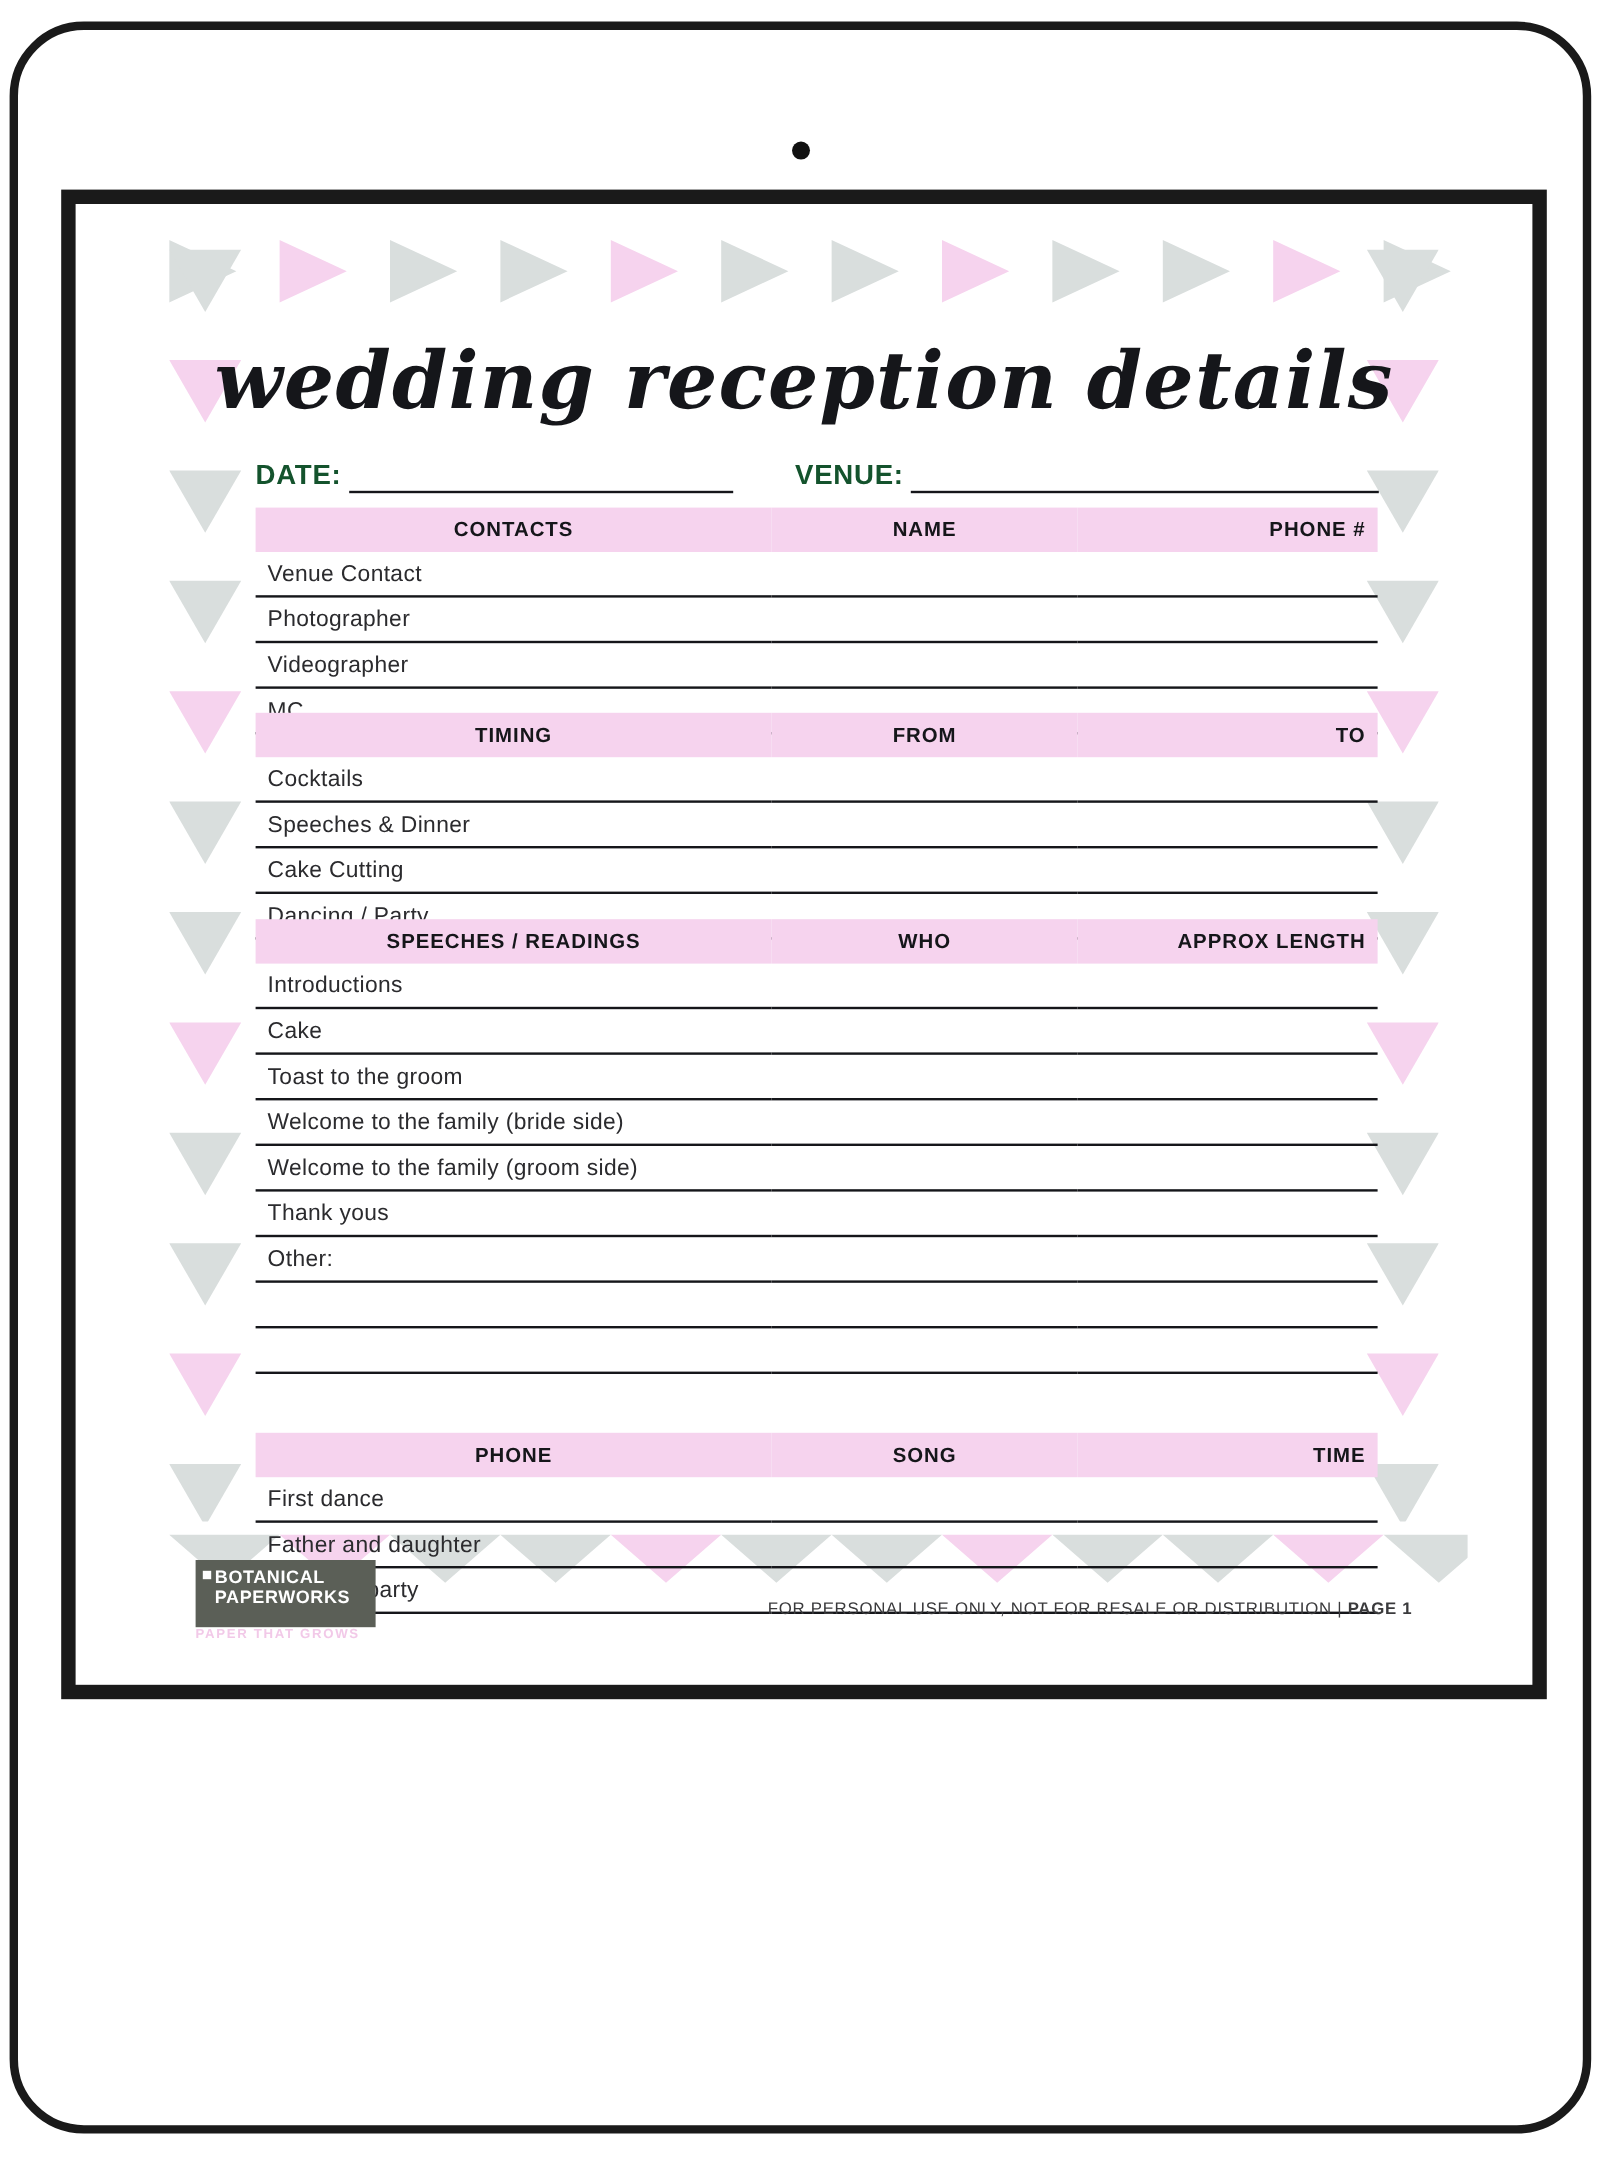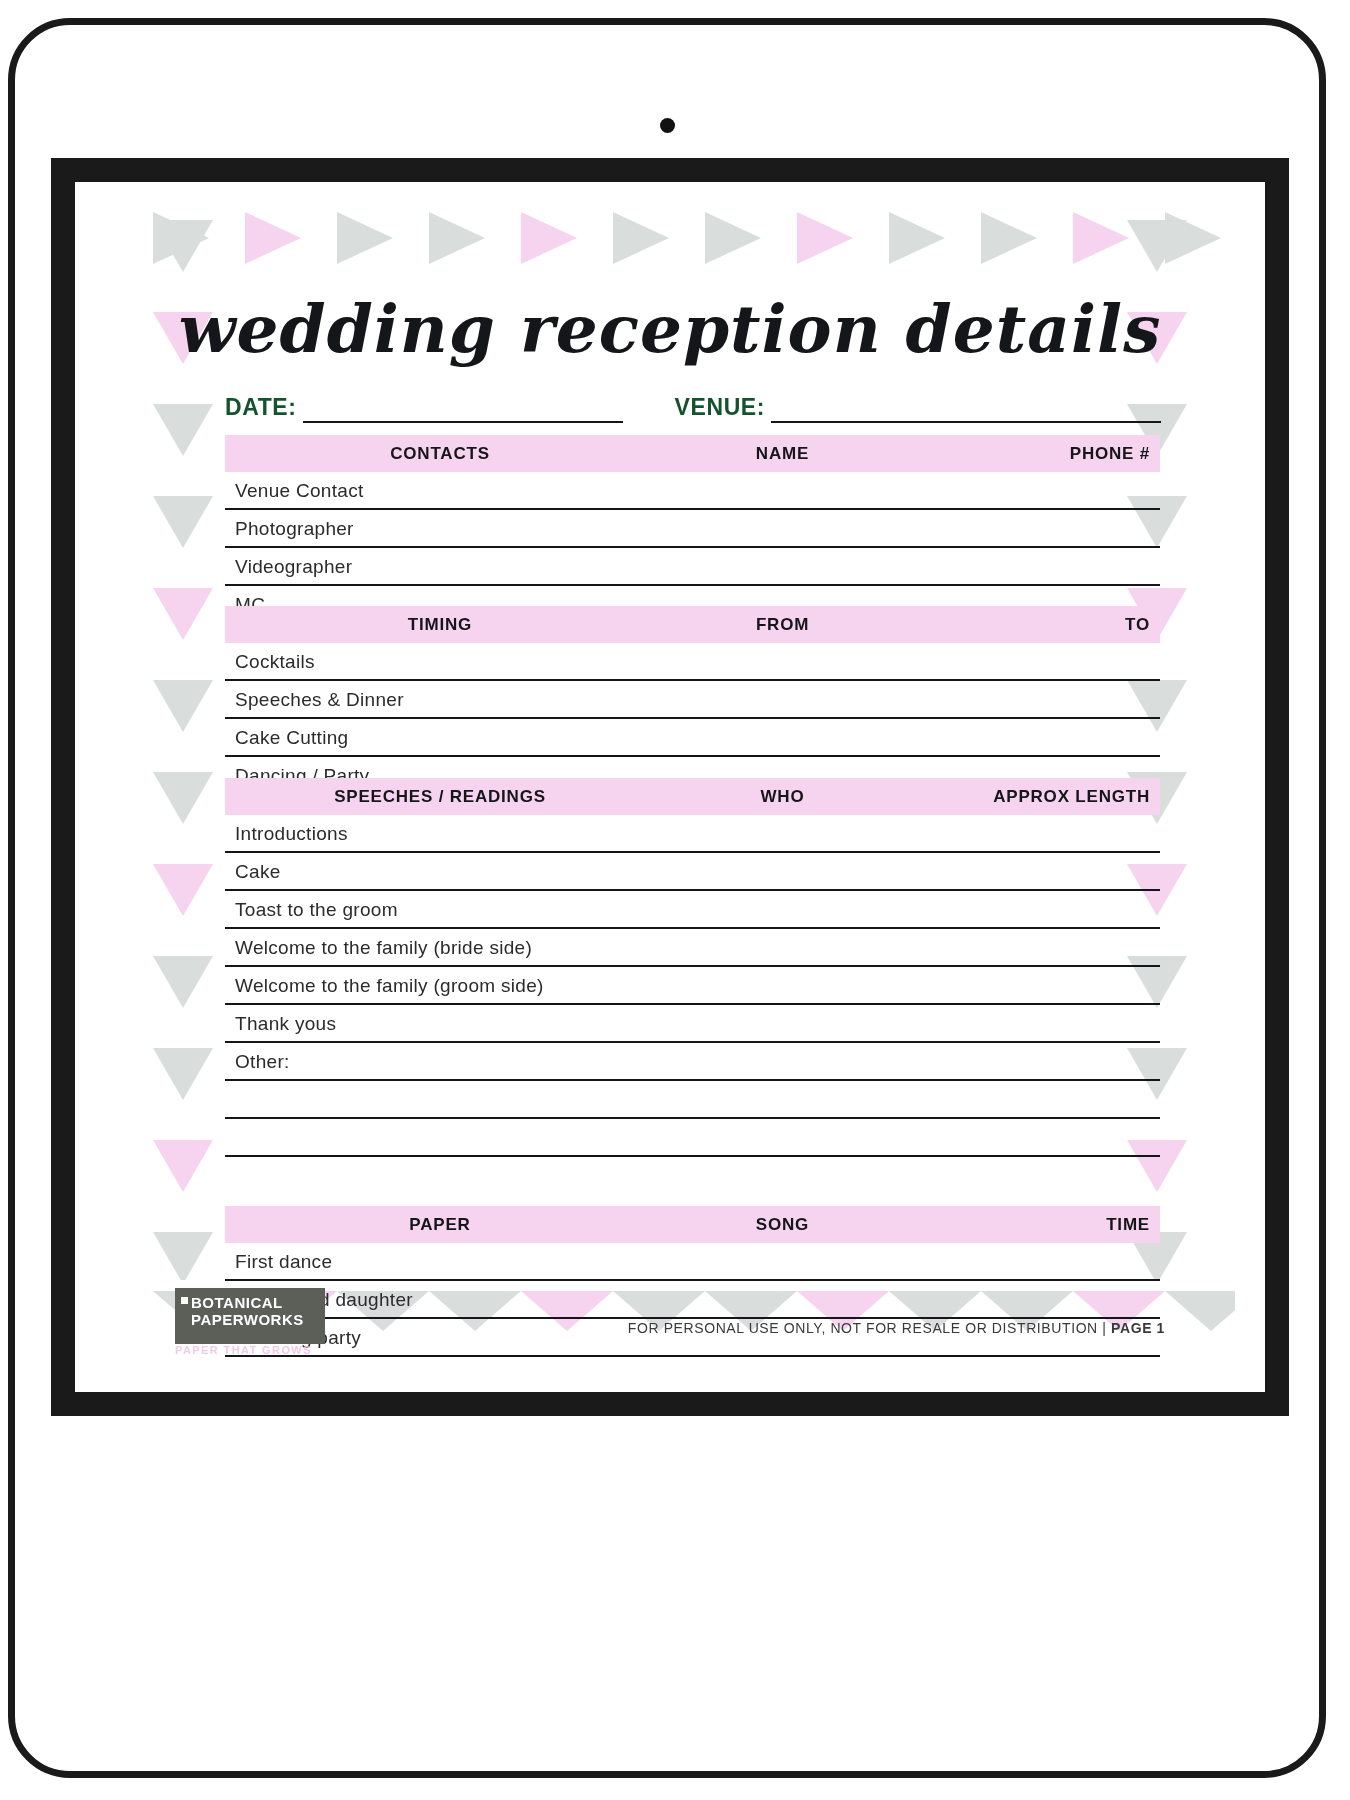--- a/index.html
+++ b/index.html
@@ -37,21 +37,21 @@
     background: #111;
   }
   .screen-bezel {
     position: absolute;
     left: 36px;
     top: 133px;
     width: 1238px;
     height: 1258px;
     background: #1a1a1a;
     box-sizing: border-box;
-    padding: 24px;
+    padding: 12px;
   }
   .screen {
     position: relative;
     width: 100%;
     height: 100%;
     background: #ffffff;
     overflow: hidden;
   }
 
   
@@ -472,21 +472,21 @@
         </table>
 
         <table class="sheet" style="top:1024px">
           <colgroup>
               <col class="col-a">
               <col class="col-b">
               <col class="col-c">
             </colgroup>
           <thead>
             <tr>
-              <th>PAPER</th>
+              <th>PHONE</th>
               <th class="mid">SONG</th>
               <th class="right">TIME</th>
             </tr>
           </thead>
           <tbody>
             <tr>
               <td>First dance</td>
               <td></td>
               <td></td>
             </tr>

